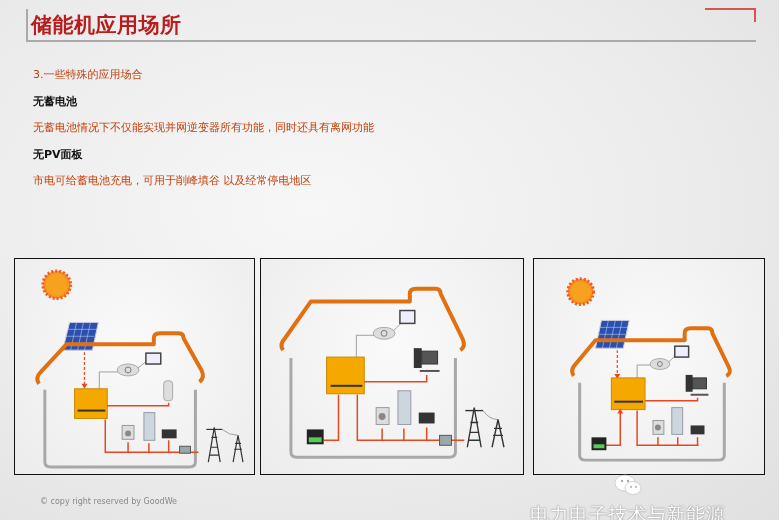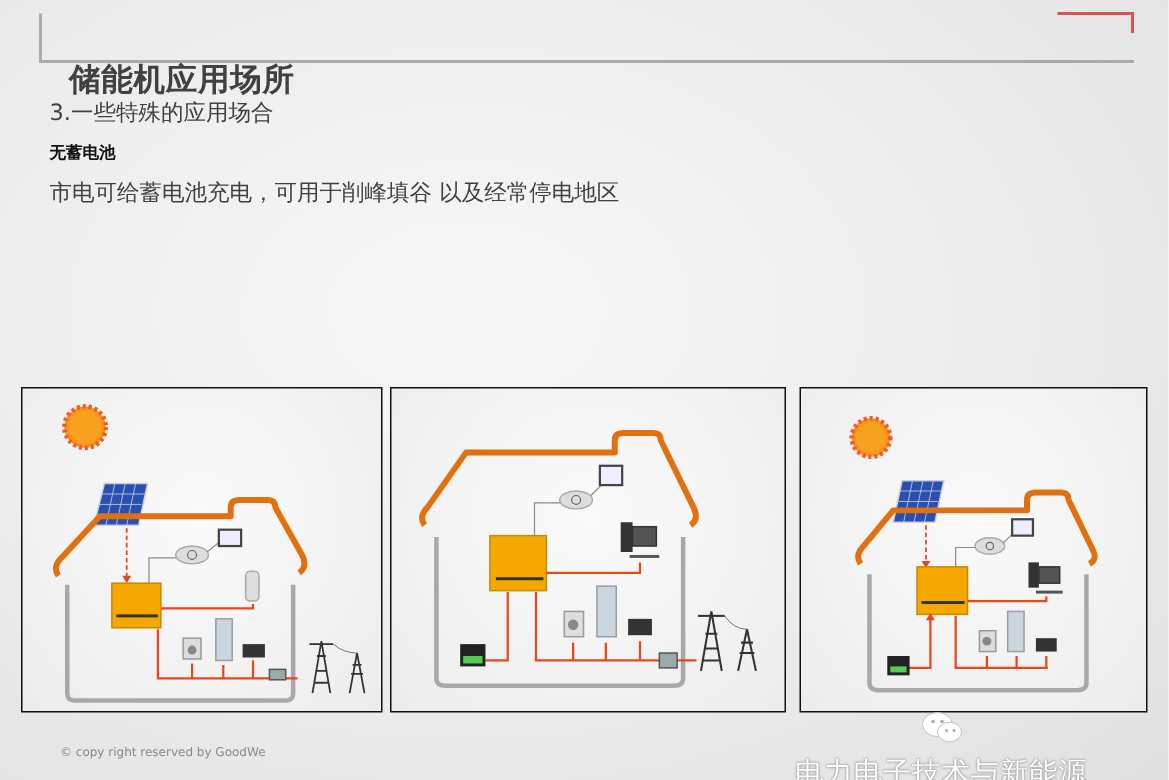--- a/index.html
+++ b/index.html
@@ -8,31 +8,31 @@
     background: radial-gradient(ellipse at 40% 40%, #f7f7f7 0%, #ebebeb 60%, #e0e0e0 100%);
     font-family: "DejaVu Sans", "Liberation Sans", sans-serif;
     position: relative;
     color: #333;
   }
   .title-bar {
     position: absolute; left: 26px; top: 9px; width: 730px; height: 33px;
     border-left: 2px solid #aaa; border-bottom: 2px solid #aaa;
   }
   .title {
-    position: absolute; left: 18px; top: 2px;
-    font-size: 21px; font-weight: bold; color: #404040; letter-spacing: 0.5px; margin-top: 28px;
+    position: absolute; left: 3px; top: 2px;
+    font-size: 21px; font-weight: bold; color: #b91c1c; letter-spacing: 0.5px;
   }
   .corner-mark {
     position: absolute; left: 705px; top: 8px; width: 51px; height: 14px;
     border-top: 2px solid #d9534f; border-right: 2px solid #d9534f;
   }
   .content {
     position: absolute; left: 33px; top: 62px; width: 600px;
   }
-  .line { font-size: 15px; line-height: 26.5px; color: #404040; white-space: nowrap; }
+  .line { font-size: 11px; line-height: 26.5px; color: #c2410c; white-space: nowrap; }
   .line.head { font-weight: bold; color: #111; font-size: 11px; }
   .panel {
     position: absolute; top: 258px; border: 1.5px solid #111;
     background: radial-gradient(ellipse at 50% 40%, #fafafa 0%, #ececec 100%);
     overflow: hidden;
   }
   .panel svg { width: 100%; height: 100%; display: block; }
   .copyright {
     position: absolute; left: 40px; top: 497px;
     font-size: 8px; color: #888;
@@ -48,20 +48,22 @@
 <body>
 
 <div class="title-bar">
   <div class="title">储能机应用场所</div>
 </div>
 <div class="corner-mark"></div>
 
 <div class="content">
   <div class="line">3.一些特殊的应用场合</div>
   <div class="line head">无蓄电池</div>
+  <div class="line">无蓄电池情况下不仅能实现并网逆变器所有功能，同时还具有离网功能</div>
+  <div class="line head">无PV面板</div>
   <div class="line">市电可给蓄电池充电，可用于削峰填谷 以及经常停电地区</div>
 </div>
 
 <div class="panel" style="left:14px; width:241px; height:217px;">
   <svg viewBox="0 0 241 217">
     <g>
       <circle cx="42" cy="26" r="14" fill="#f7931e" stroke="#f15a24" stroke-width="3" stroke-dasharray="2 2"></circle>
       <circle cx="42" cy="26" r="11" fill="#f7a21e"></circle>
     </g>
     <g>

